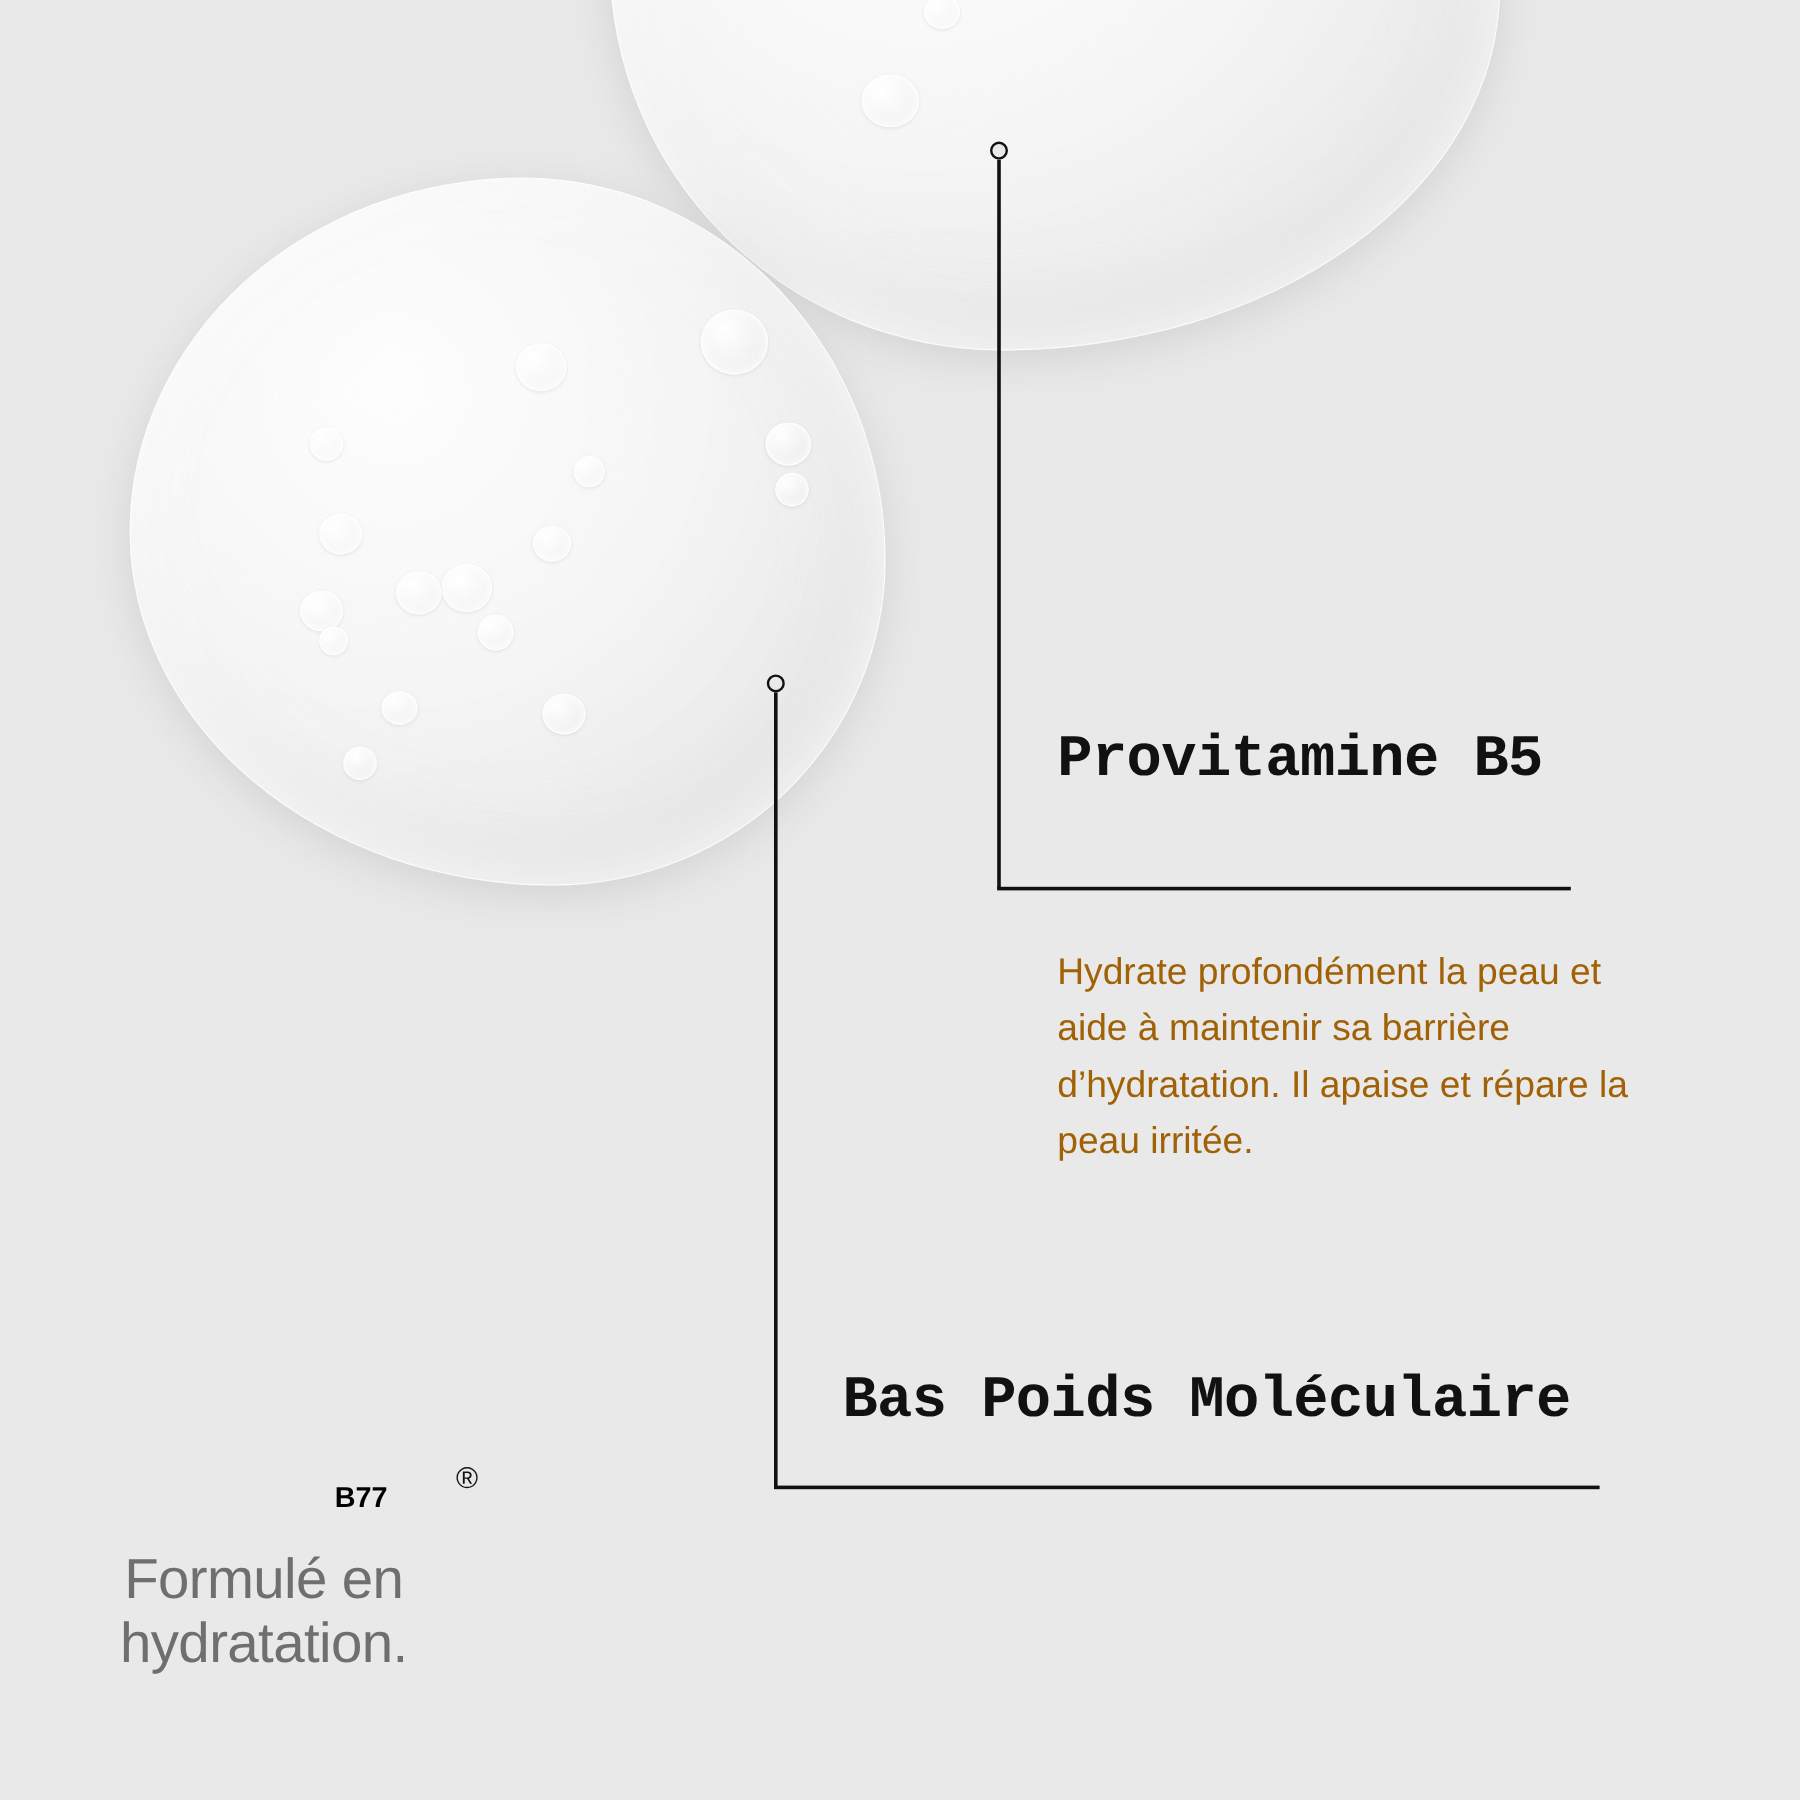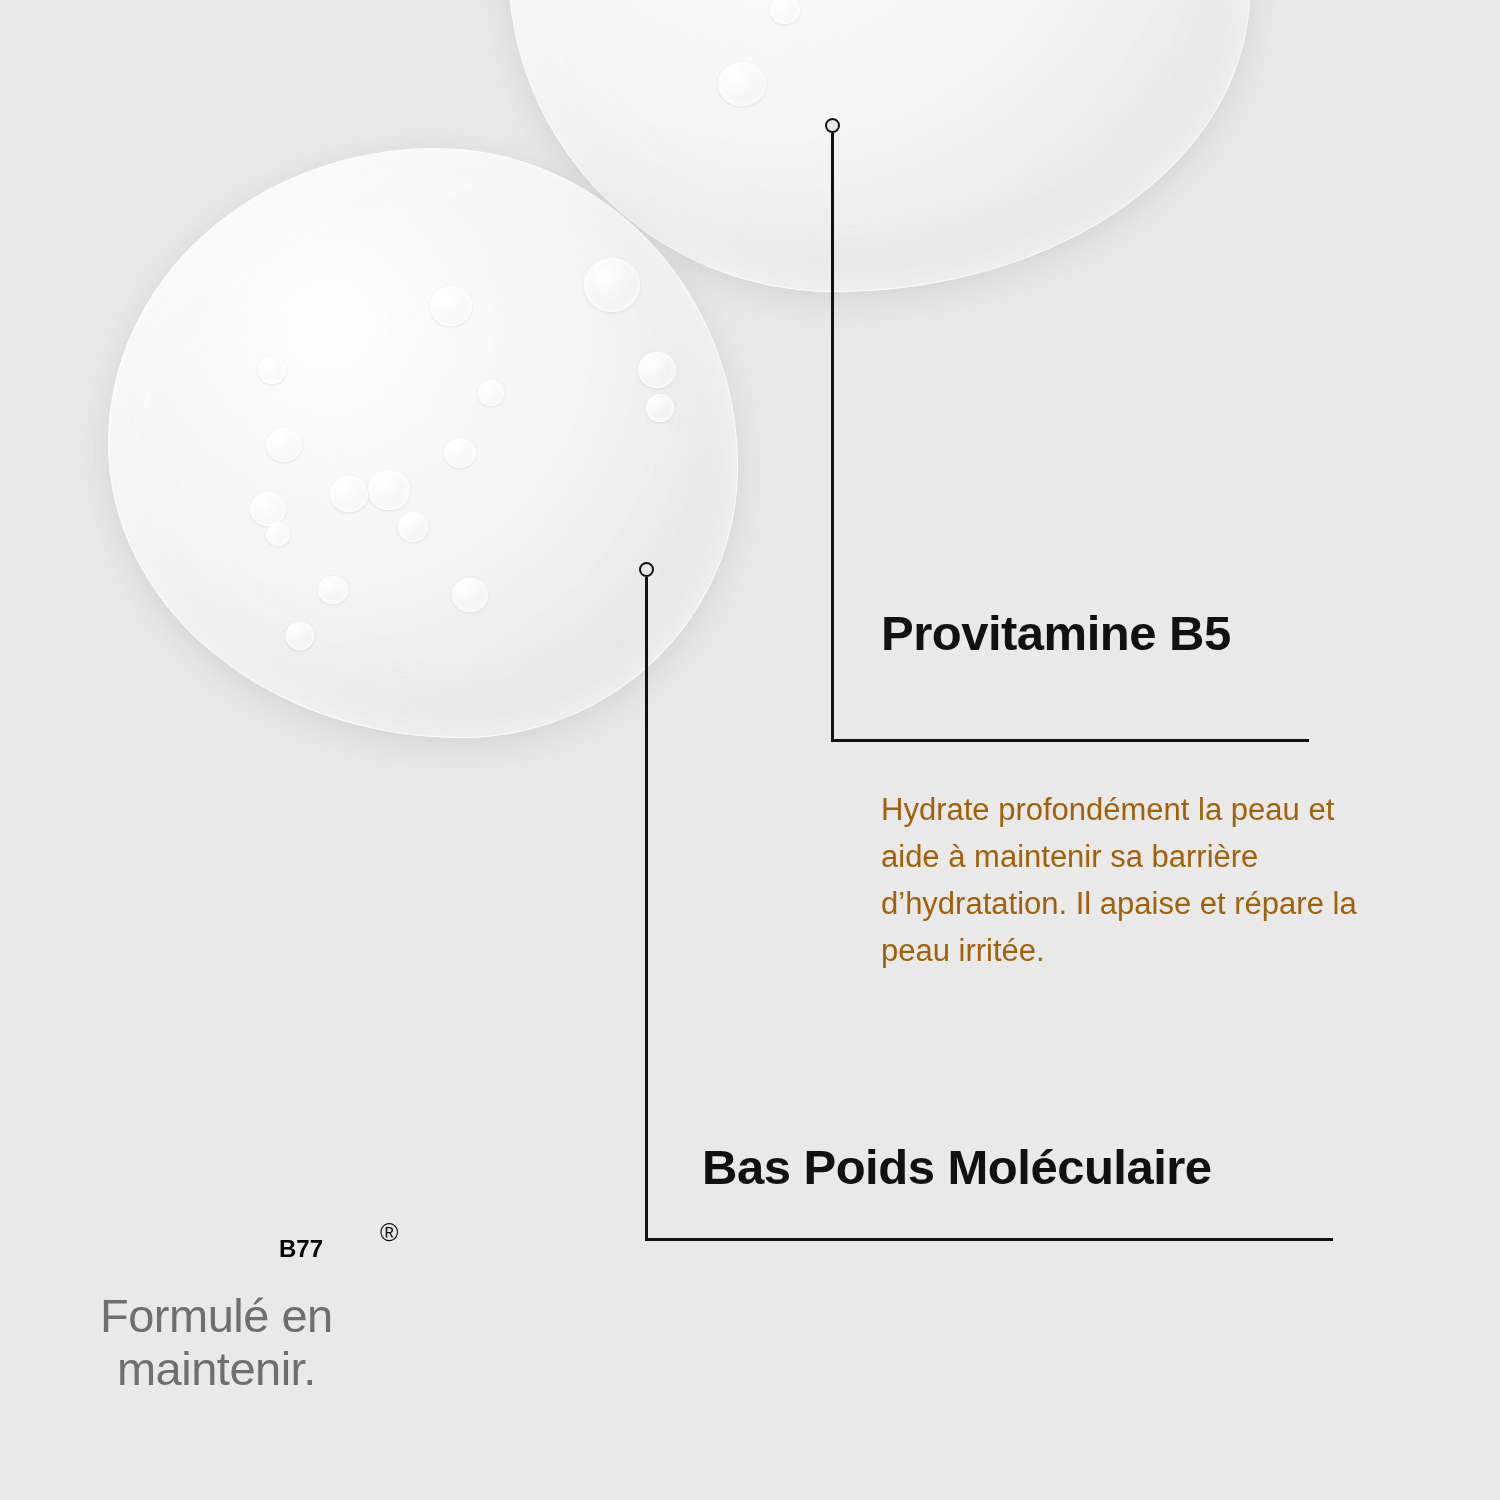--- a/index.html
+++ b/index.html
@@ -87,20 +87,21 @@
   .callout {
     position: absolute;
   }
   .callout h2 {
     margin: 0;
     font-size: 49px;
     line-height: 1.06;
     font-weight: bold;
     color: #111;
     letter-spacing: -0.5px;
+    font-family: Liberation Mono, monospace;
   }
   .callout p {
     margin: 0;
     font-size: 31px;
     line-height: 1.52;
     color: #a16207;
     font-weight: normal;
   }
 
   
@@ -209,17 +210,17 @@
     </h2>
   </div>
 
   <div class="brand">
     <div class="logo-row">
       <span class="logo-b77">B77</span>
       <span class="logo-reg">®</span>
     </div>
     <div class="tagline">
       <span>Formulé en</span><br>
-      <span>maintenir.</span>
+      <span>hydratation.</span>
     </div>
   </div>
 
 </div>
 
 </body></html>

